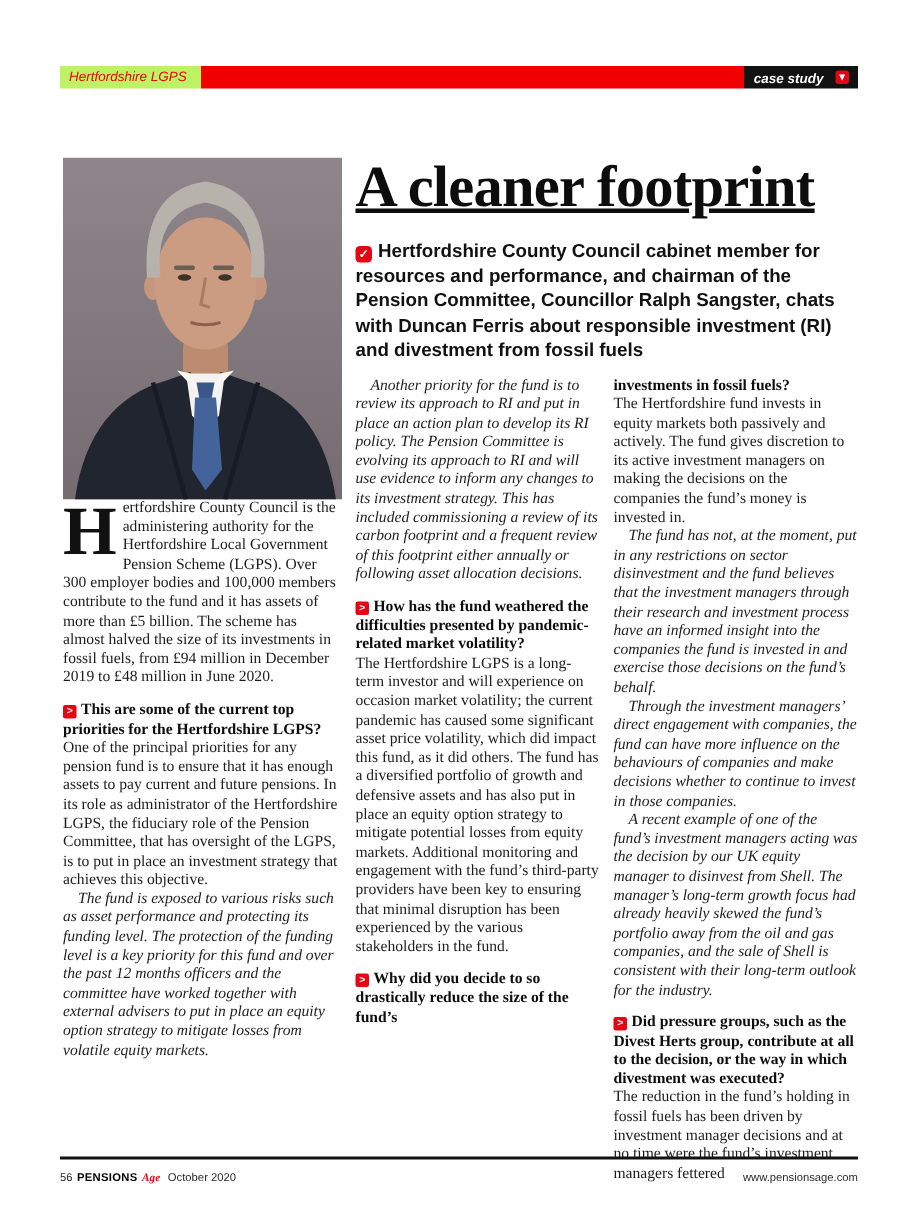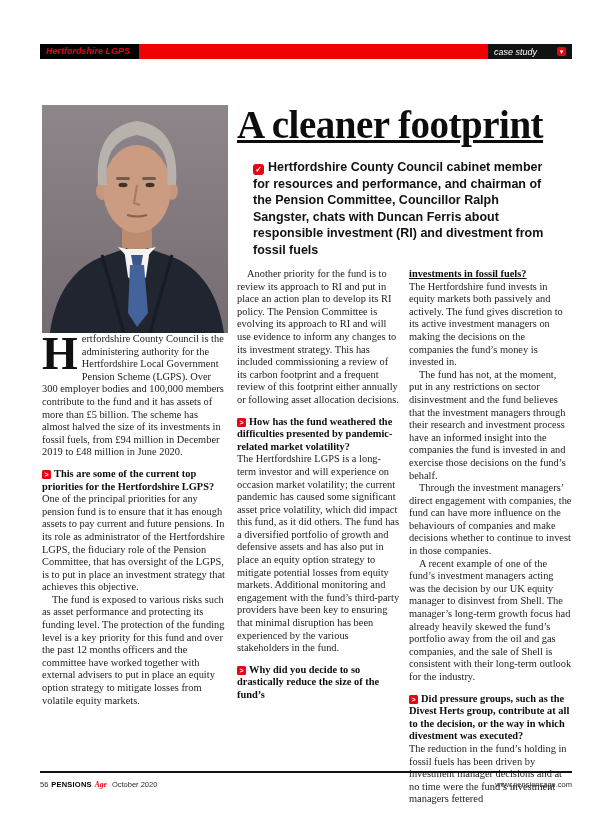--- a/index.html
+++ b/index.html
@@ -6,68 +6,68 @@
   html,body { margin:0; padding:0; background:#ffffff; }
   .page {
     position:relative; width:610px; height:815px; background:#ffffff;
     font-family:"Liberation Serif", serif; color:#1c1c1c; overflow:hidden;
     margin:0 auto;
   }
 
   
   .banner { position:absolute; left:40px; right:38px; top:44px; height:15px; display:flex; }
   .banner-label {
-    background:#000000; color:#e30613; font-family:"Liberation Sans", sans-serif;
-    font-weight:bold; font-style:italic; font-size:9px; line-height:15px;
+    background:#bef264; color:#e30613; font-family:"Liberation Sans", sans-serif;
+    font-weight:normal; font-style:italic; font-size:9px; line-height:15px;
     padding:0 9px 0 6px; white-space:nowrap;
   }
   .banner-bar { flex:1; background:#f00000; }
   .banner-badge {
     background:#121212; color:#ffffff; font-family:"Liberation Sans", sans-serif;
-    font-style:italic; font-size:9px; display:flex; align-items:center; gap:20px; padding:0 6px;
+    font-style:italic; font-size:9px; display:flex; align-items:center; gap:8px; padding:0 6px;font-weight:bold;
   }
   .badge-icon {
     width:9px; height:9px; background:#e30613; border-radius:2px; color:#fff;
     font-style:normal; font-size:7px; line-height:9px; text-align:center; flex:none;
   }
 
   
   .main { position:absolute; left:42px; top:105px; width:530px; display:flex; gap:9px; }
   .col-left { width:186px; flex:none; }
   .right-area { flex:1; min-width:0; }
 
   .photo { width:186px; height:228px; display:block; }
   .photo svg { display:block; }
 
   .title {
     margin:0; font-size:39px; line-height:40px; font-weight:bold; color:#0d0d0d;
     font-family:"Liberation Serif", serif; letter-spacing:-0.5px;text-decoration:underline;
   }
   .standfirst {
-    margin:14px 16px 0; font-family:"Liberation Sans", sans-serif; font-weight:bold;
+    margin:14px 0 0; font-family:"Liberation Sans", sans-serif; font-weight:bold;
     font-size:12.5px; line-height:16.5px; color:#111;
   }
   .sf-icon {
     display:inline-block; width:11px; height:11px; background:#e30613; border-radius:3px;
     color:#fff; font-size:8px; line-height:11px; text-align:center; font-weight:bold;
     margin-right:4px; vertical-align:-1px; font-family:"Liberation Sans", sans-serif;
   }
 
   .columns { display:flex; gap:9px; margin-top:10px; }
   .colbody { flex:1; min-width:0; }
 
   p.body { margin:0; font-size:10.4px; line-height:12.6px; }
-  p.indent { text-indent:10px; }
+  p.indent { text-indent:10px;font-style:italic; }
   .intro { margin-top:8px; }
   .dropcap {
     float:left; font-size:46px; line-height:37px; font-weight:bold; color:#111;
     margin:2px 4px 0 0;
   }
   .question { margin:9px 0 0; font-size:10.4px; line-height:12.6px; font-weight:bold; color:#0d0d0d; }
-  .question.cont { margin-top:0;text-decoration:underline; }
+  .question.cont { margin-top:0; }
   .q-icon {
     display:inline-block; width:9px; height:9px; background:#e30613; border-radius:1.5px;
     color:#fff; font-size:7px; line-height:9px; text-align:center; font-weight:bold;
     margin-right:3px; font-family:"Liberation Sans", sans-serif; vertical-align:0;
   }
 
   
   .footer-rule { position:absolute; left:40px; right:38px; top:771px; height:2px; background:#121212; }
   .footer {
     position:absolute; left:40px; right:38px; top:780px; display:flex;

